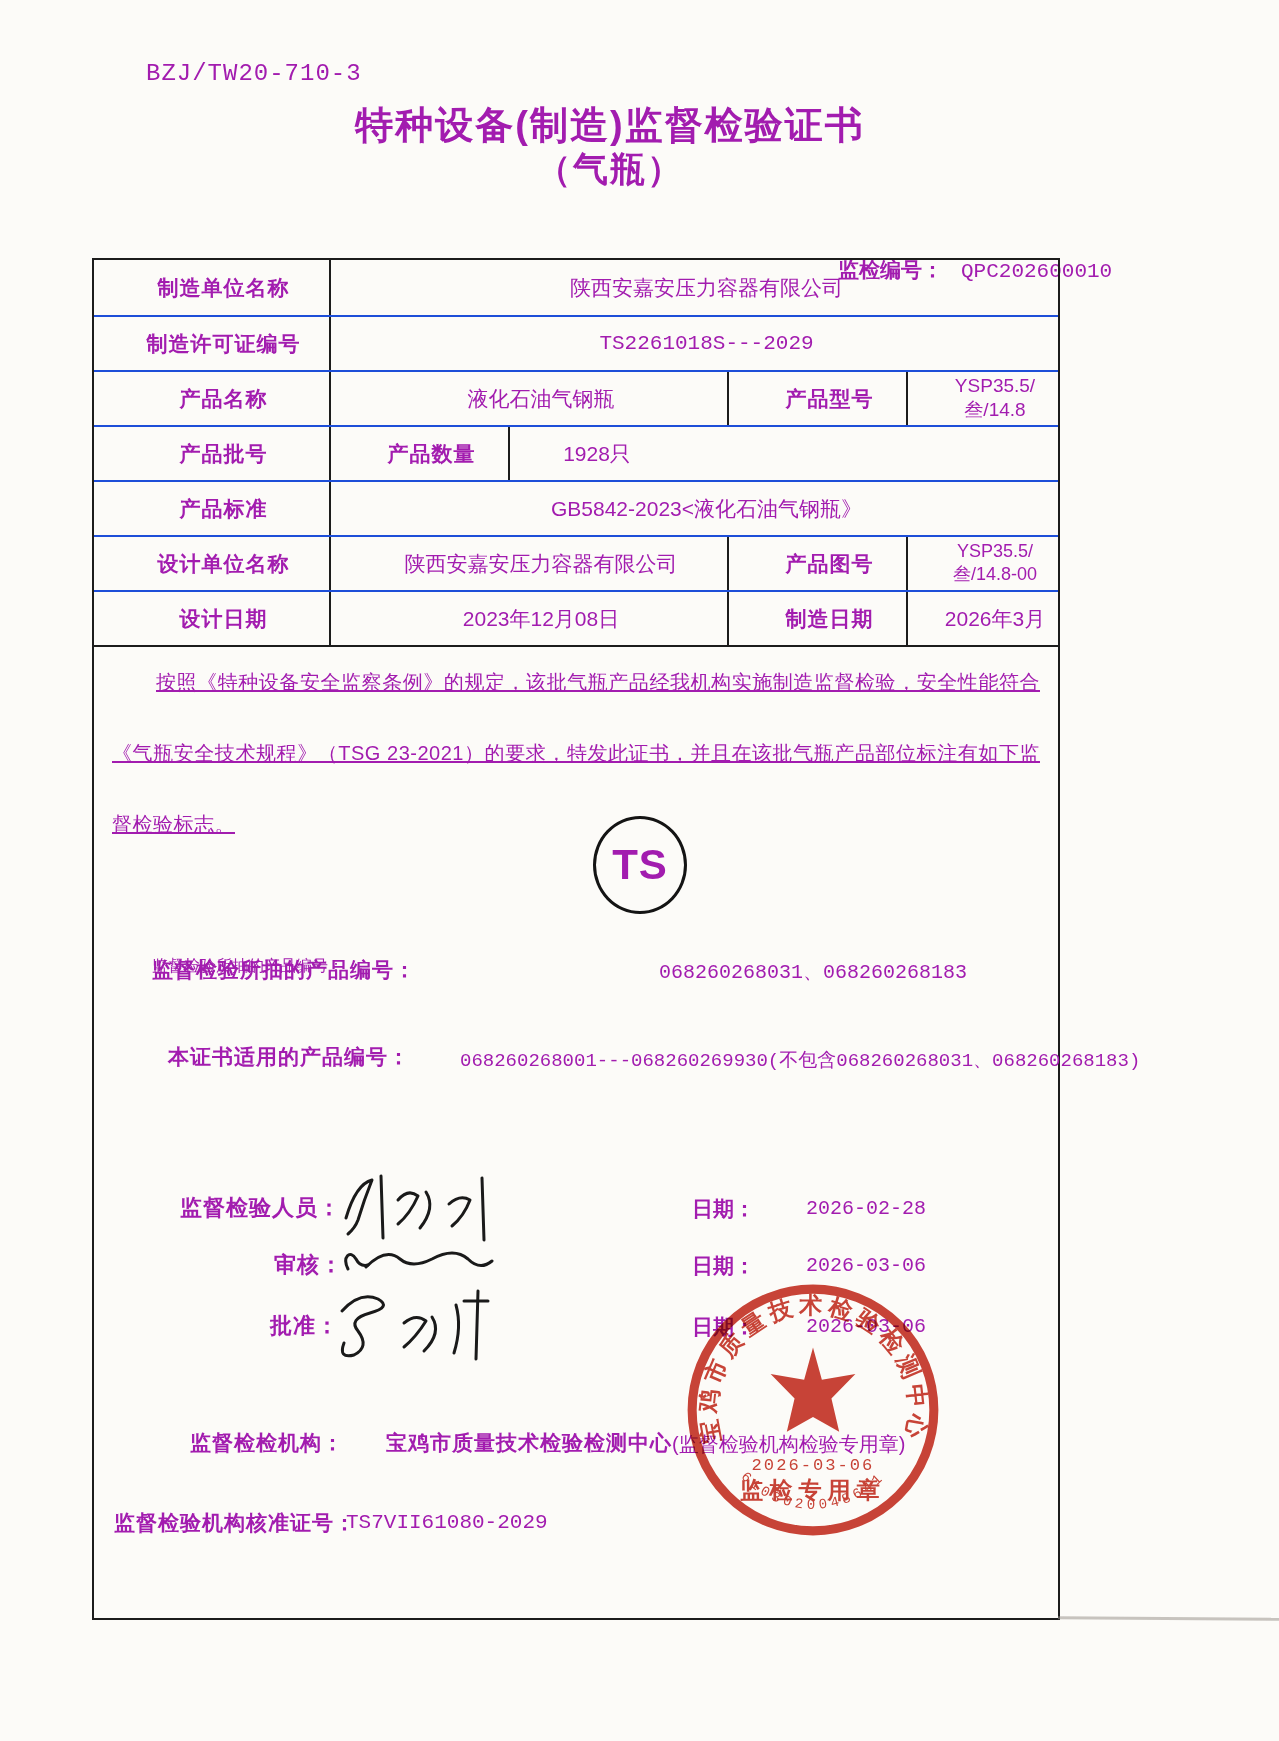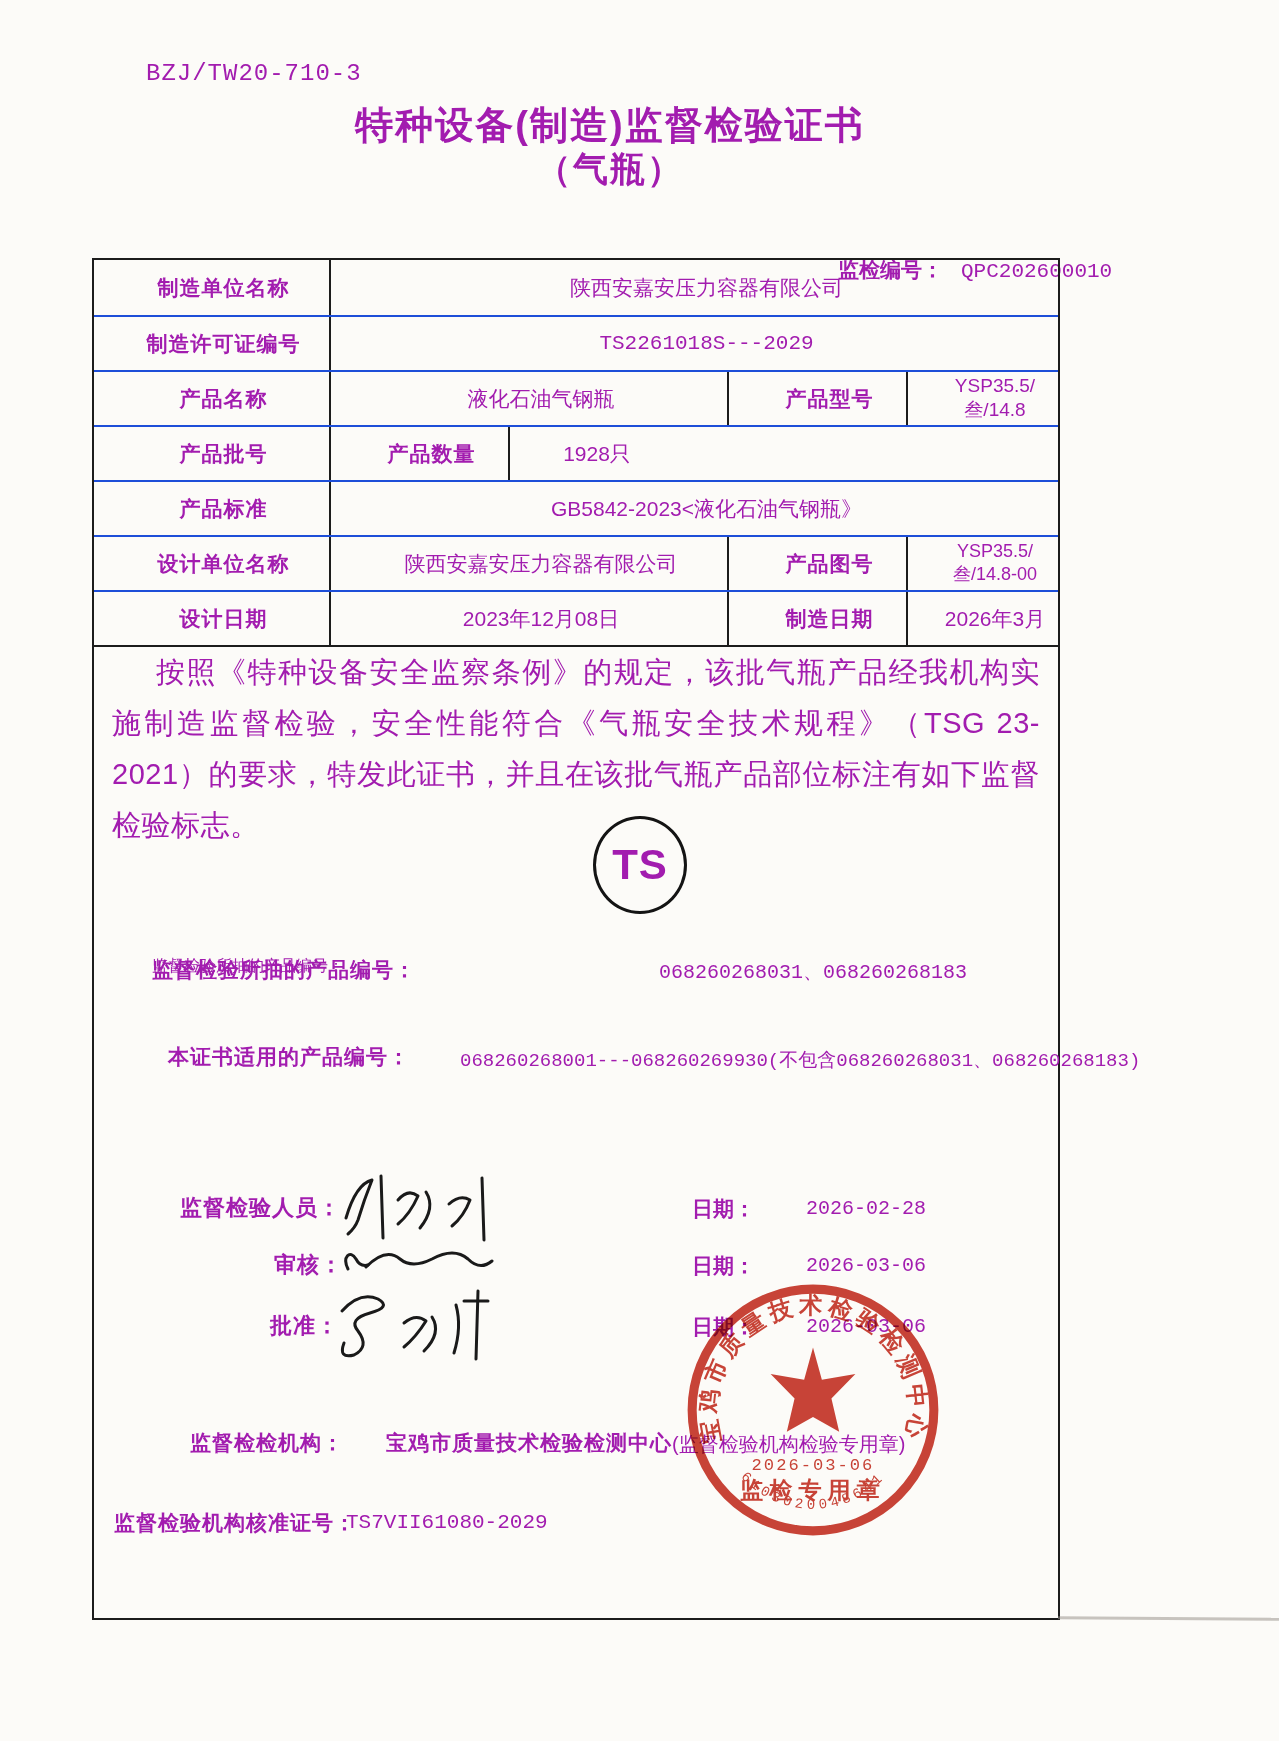--- a/index.html
+++ b/index.html
@@ -17,22 +17,22 @@
   .ctable{left:92px;top:258px;width:968px;border:2px solid #1c1c1c;box-sizing:border-box;}
   .tr{display:flex;height:55px;border-top:2px solid #1d4ed8;box-sizing:border-box;}
   .tr:first-child{border-top:none;}
   .td{display:flex;align-items:center;justify-content:center;border-left:2px solid #1c1c1c;
       box-sizing:border-box;font-size:21px;text-align:center;overflow:hidden;padding-left:24px;}
   .td:first-child{border-left:none;}
   .c1{width:235px;} .c2{width:398px;} .c3{width:179px;} .c4{width:152px;} .cv{width:729px;}
   .lbl{font-weight:bold;letter-spacing:1px;}
   
   .bigbox{left:92px;top:643px;width:968px;height:977px;border:2px solid #1c1c1c;border-top:none;box-sizing:border-box;}
-  .statement{left:18px;top:4px;width:928px;font-size:29px;line-height:51px;text-indent:44px;
-             letter-spacing:.5px;text-align:justify;}
+  .statement{left:18px;top:4px;width:928px;font-size:20px;line-height:71px;text-indent:44px;
+             letter-spacing:.5px;text-align:justify;text-decoration:underline;}
   .ts-circle{left:499px;top:173px;width:88px;height:92px;border:3.5px solid #141414;border-radius:50%;
              display:flex;align-items:center;justify-content:center;font-size:42px;font-weight:bold;
              font-family:"Liberation Sans",sans-serif;letter-spacing:1px;}
   .fld-label{font-size:21px;font-weight:bold;letter-spacing:1px;white-space:nowrap;}
   .fld-value{font-size:20px;white-space:nowrap;}
   .sig-label{font-size:22px;font-weight:bold;letter-spacing:1px;white-space:nowrap;}
   .date-label{font-size:21px;font-weight:bold;}
   .date-value{font-size:20px;font-family:"Liberation Mono",monospace;}
   .sig-svg{stroke:#1a1a1a;fill:none;stroke-width:3;stroke-linecap:round;stroke-linejoin:round;}
   .stamp{opacity:.88;mix-blend-mode:multiply;}

